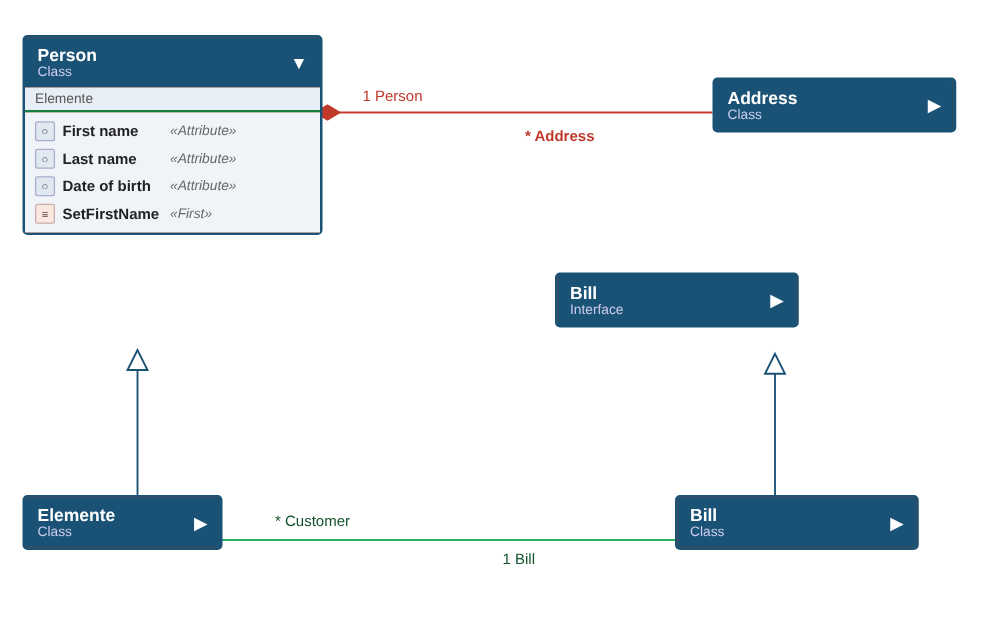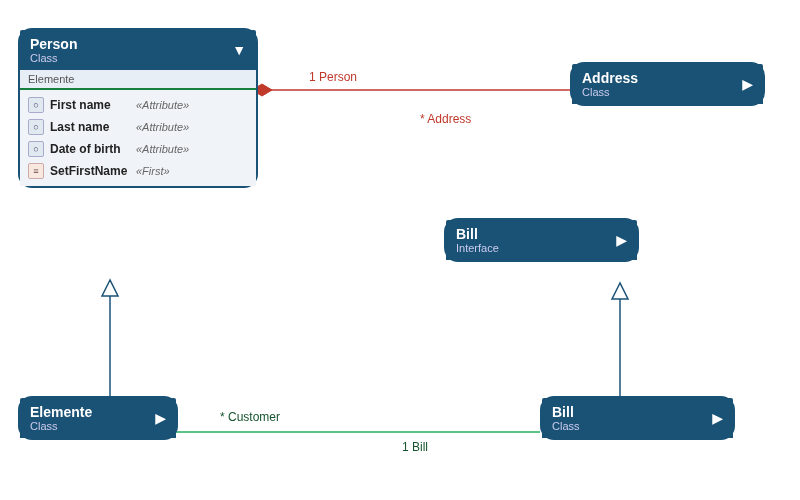--- a/index.html
+++ b/index.html
@@ -16,21 +16,21 @@
     .diagram-container {
       position: relative;
       width: 800px;
       height: 500px;
     }
 
     
     .uml-box {
       position: absolute;
       border: 2px solid #1a5276;
-      border-radius: 14px;
+      border-radius: 4px;
       background: #c2410c;
       min-width: 130px;
     }
 
     .uml-header {
       background: #1a5276;
       color: #fff;
       padding: 6px 10px;
       display: flex;
       justify-content: space-between;
@@ -231,21 +231,21 @@
   <div class="uml-box" style="left:540px; top:396px; width:195px;">
     <div class="uml-header">
       <div class="uml-header-text">
         <div class="class-name">Bill</div>
         <div class="class-type">Class</div>
       </div>
       <div class="uml-header-arrow">▶</div>
     </div>
   </div>
 
-  <div class="arrow-label" style="left:290px; top:70px;margin-left:19px;">1  Person</div>
-
-  <div class="arrow-label" style="left:420px; top:112px;">*  Address</div>
+  <div class="arrow-label" style="left:290px; top:70px;">1  Person</div>
+
+  <div class="arrow-label" style="left:420px; top:102px;font-weight:bold;">*  Address</div>
 
   <div class="arrow-label-green" style="left:220px; top:410px;">*  Customer</div>
 
   <div class="arrow-label-green" style="left:370px; top:440px;margin-left:32px;">1  Bill</div>
 
 </div>
 
 </body></html>

